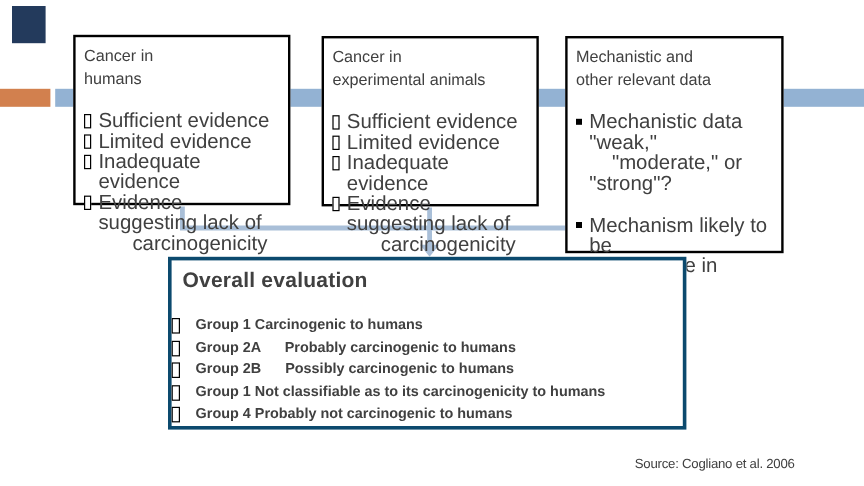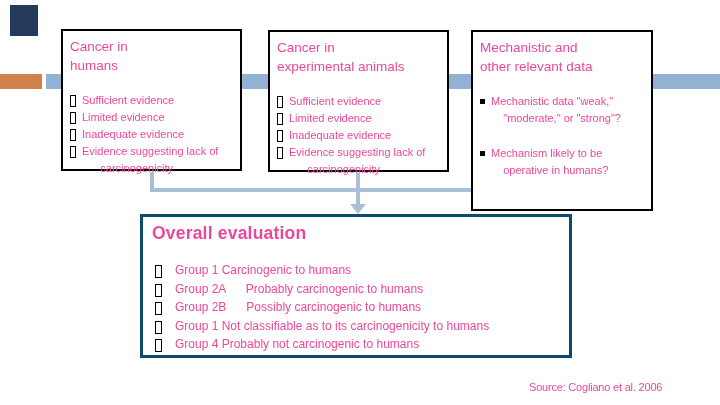--- a/index.html
+++ b/index.html
@@ -1,42 +1,42 @@
 <!DOCTYPE html>
 <html style="--accent-orange: #d2804e; --accent-blue-band: #93b2d3; --arrow-blue: #a9bfd8; --corner-navy: #233a5c;"><head>
 <meta charset="utf-8">
 <style>
   html,body{margin:0;padding:0;background:#fff;}
   .slide{
     position:relative;width:720px;height:405px;background:#ffffff;overflow:hidden;
-    font-family:"Liberation Sans",sans-serif;color:#ec4899;
+    font-family:"Liberation Sans",sans-serif;color:#404040;
   }
   .corner-square{position:absolute;left:10px;top:5px;width:28px;height:31px;
     background:var(--corner-navy,#233a5c);}
   .bar-orange{position:absolute;left:0;top:74px;width:42px;height:15px;
     background:var(--accent-orange,#d2804e);}
   .band-blue{position:absolute;left:46px;top:74px;width:674px;height:15px;
     background:var(--accent-blue-band,#93b2d3);z-index:0;}
   .arrows{position:absolute;left:0;top:0;width:720px;height:405px;z-index:1;pointer-events:none;}
   .box{position:absolute;background:#fff;border:2px solid #000;z-index:2;box-sizing:border-box;}
   .b1{left:61px;top:29px;width:181px;height:142px;}
   .b2{left:268px;top:30px;width:181px;height:142px;}
   .b3{left:471px;top:30px;width:182px;height:181px;}
   .box-title{font-size:13.5px;line-height:19px;padding:6px 8px 0 7px;white-space:pre-line;}
   .box-list{margin-top:17px;padding:0 4px 0 7px;}
-  .li{display:flex;align-items:flex-start;font-size:11px;line-height:17px;}
+  .li{display:flex;align-items:flex-start;font-size:17px;line-height:17px;}
   .b3 .li{margin-bottom:18px;}
   .li-text{white-space:pre-wrap;}
   .tofu{flex:none;display:inline-block;width:4px;height:10px;border:1px solid #000;
     margin:3px 6px 0 0;background:#fff;}
   .sq{flex:none;display:inline-block;width:5px;height:5px;background:#000;margin:6px 6px 0 0;}
   .overall{position:absolute;left:140px;top:214px;width:432px;height:144px;
     background:#fff;border:3px solid #0c4a6e;z-index:2;box-sizing:border-box;}
   .overall-title{font-size:17.5px;font-weight:bold;padding:6px 0 0 9px;letter-spacing:0.2px;}
-  .overall-list{margin-top:17px;padding-left:12px;}
+  .overall-list{margin-top:17px;padding-left:0;font-weight:bold;}
   .oli{display:flex;align-items:flex-start;font-size:12px;line-height:18.5px;}
   .tofu-lg{width:5px;height:11px;margin:4px 13px 0 0;}
   .oli-text{white-space:pre-wrap;}
   .source{position:absolute;left:529px;top:381px;font-size:11px;letter-spacing:-0.2px;}
 </style>
 </head>
 <body>
 
 <div class="slide">
 

